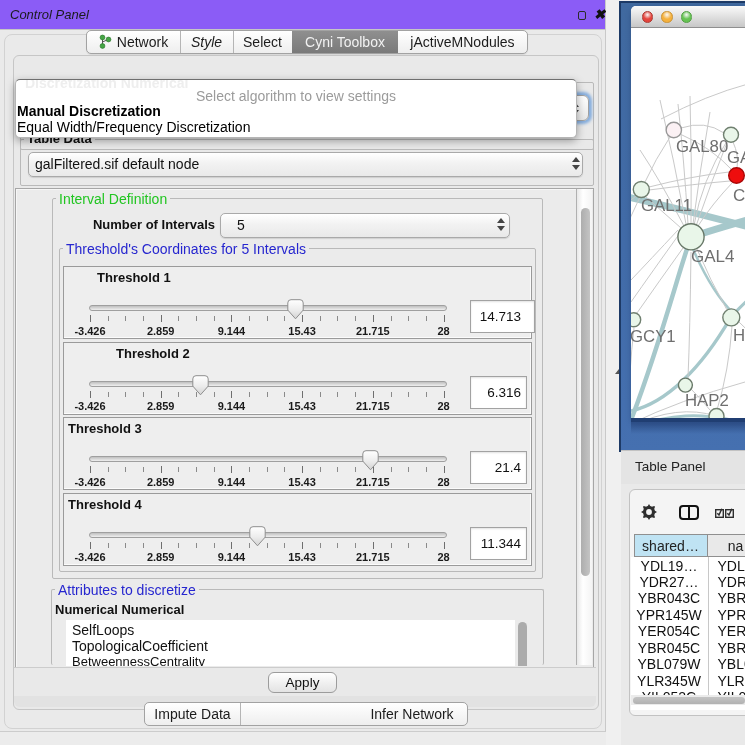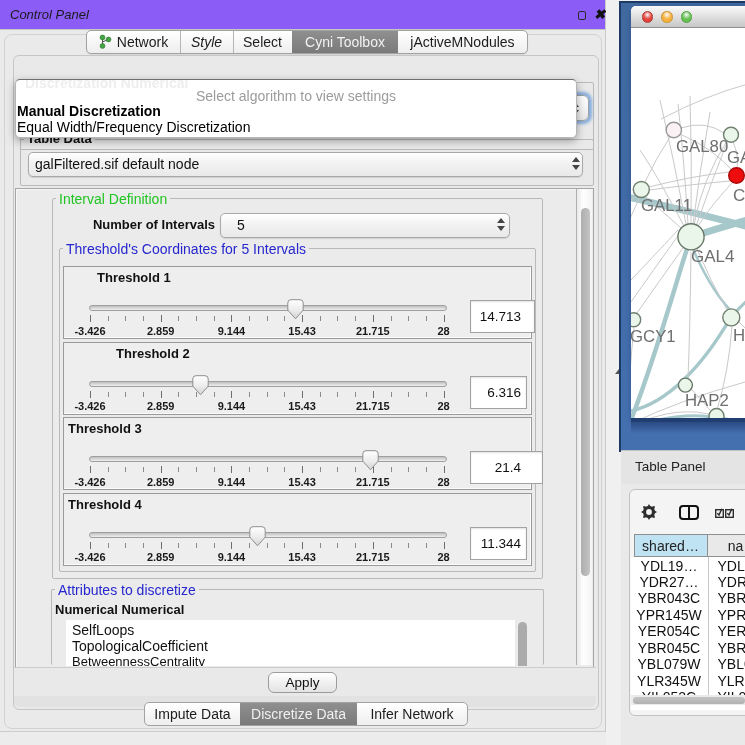--- a/index.html
+++ b/index.html
@@ -190,21 +190,21 @@
 <svg class="abs" style="left:361.8px;top:450.0px;" width="17" height="21" viewBox="0 0 17 21">
       <defs>
         <linearGradient id="tg370" x1="0" y1="0" x2="0" y2="1">
           <stop offset="0" stop-color="#ffffff"></stop>
           <stop offset=".55" stop-color="#ececec"></stop>
           <stop offset="1" stop-color="#d2d2d2"></stop>
         </linearGradient>
       </defs>
       <path d="M4 .7 h9 a3.2 3.2 0 0 1 3.2 3.2 v7.2 L8.5 19.8 L.8 11.1 V3.9 A3.2 3.2 0 0 1 4 .7 Z" fill="url(#tg370)" stroke="#8e8e8e" stroke-width="1"></path>
     </svg>
-<div class="vfield" style="left:470px;top:451.0px;width:50px;height:31px;line-height:31px;padding-right:21px;">21.4</div>
+<div class="vfield" style="left:470px;top:451.0px;width:50px;height:31px;line-height:31px;padding-right:5px;">21.4</div>
 <div class="abs" style="left:63px;top:492.5px;width:467px;height:71px;background:#eeeeee;border:1px solid #9a9a9a;box-shadow:inset -1px -1px 0 #fbfbfb;"></div>
 <div class="abs thl" style="left:68px;top:496.5px;">Threshold 4</div>
 <div class="abs" style="left:89.0px;top:531.5px;width:355.5px;height:4px;border-radius:3px;background:linear-gradient(#bfbfbf,#efefef);border:1px solid #9f9f9f;"></div>
 <div class="abs" style="left:90.0px;top:541.5px;width:1px;height:7px;background:#6e6e6e;"></div>
     <div class="abs" style="left:107.7px;top:542.5px;width:1px;height:5px;background:#8a8a8a;"></div>
     <div class="abs" style="left:125.3px;top:542.5px;width:1px;height:5px;background:#8a8a8a;"></div>
     <div class="abs" style="left:143.0px;top:542.5px;width:1px;height:5px;background:#8a8a8a;"></div>
     <div class="abs" style="left:160.7px;top:541.5px;width:1px;height:7px;background:#6e6e6e;"></div>
     <div class="abs" style="left:178.4px;top:542.5px;width:1px;height:5px;background:#8a8a8a;"></div>
     <div class="abs" style="left:196.1px;top:542.5px;width:1px;height:5px;background:#8a8a8a;"></div>
@@ -246,21 +246,20 @@
       <div style="font-size:14px;color:#111;line-height:16px;padding-left:6px;">SelfLoops</div>
       <div style="font-size:14px;color:#111;line-height:16px;padding-left:6px;">TopologicalCoefficient</div>
       <div style="font-size:13px;color:#111;line-height:16px;padding-left:6px;">BetweennessCentrality</div>
     </div>
 <div class="abs" style="left:518px;top:622px;width:9px;height:44px;border-radius:5px 5px 0 0;background:#ababab;"></div>
 <div class="abs" style="left:14px;top:667px;width:582px;height:1px;background:#cccccc;"></div>
 <div class="abs" style="left:268px;top:672px;width:67px;height:19px;border:1px solid #9c9c9c;border-radius:6px;background:linear-gradient(#ffffff,#eeeeee 60%,#e3e3e3);font-size:13.5px;color:#111;display:flex;align-items:center;justify-content:center;">Apply</div>
 <div class="abs" style="left:14px;top:696px;width:582px;height:11px;background:#e2e2e2;border-radius:0 0 6px 6px;"></div>
 <div class="abs" style="left:144px;top:702px;width:322px;height:22px;border:1px solid #a2a2a2;border-radius:5px;background:linear-gradient(#ffffff,#eeeeee);overflow:hidden;">
 <div class="seg" style="left:0;width:95px;border-right:1px solid #b5b5b5;">Impute Data</div>
-<div class="seg" style="left:95px;width:117px;background:linear-gradient(#8f8f8f,#7a7a7a);color:#f0f0f0;">Discretize Data</div>
 <div class="seg" style="left:212px;width:110px;">Infer Network</div>
 </div>
 </div>
 <div class="abs" style="left:606px;top:0;width:139px;height:745px;background:#f0f0f0;"></div>
 <div class="abs" style="left:614.5px;top:369px;width:0;height:0;border-left:4px solid transparent;border-right:4px solid transparent;border-bottom:5px solid #555;"></div>
 <div class="abs" style="left:619px;top:1px;width:126px;height:449px;background:linear-gradient(180deg,#40699f 0%,#416ba8 55%,#4570b0 100%);border-left:2px solid #1d3a66;border-top:2px solid #1d3a66;"></div>
 <div class="abs" style="left:631px;top:6px;width:114px;height:412px;border-radius:5px 0 0 0;overflow:hidden;box-shadow:2px 4px 6px rgba(10,25,60,.55);background:#fff;">
 <div class="abs" style="left:0;top:0;width:114px;height:21px;background:linear-gradient(#fafafa,#c7c7c7);border-bottom:1px solid #8f8f8f;"></div>
 <div class="abs" style="left:10.6px;top:5.2px;width:11.4px;height:11.4px;border-radius:50%;background:radial-gradient(circle at 50% 28%, rgba(255,255,255,.75) 0%, #e4443c 50%, #e4443c 100%);border:1px solid #a93730;box-sizing:border-box;"></div>
 <div class="abs" style="left:30.3px;top:5.2px;width:11.4px;height:11.4px;border-radius:50%;background:radial-gradient(circle at 50% 28%, rgba(255,255,255,.75) 0%, #f5b13d 50%, #f5b13d 100%);border:1px solid #c98f2d;box-sizing:border-box;"></div>

